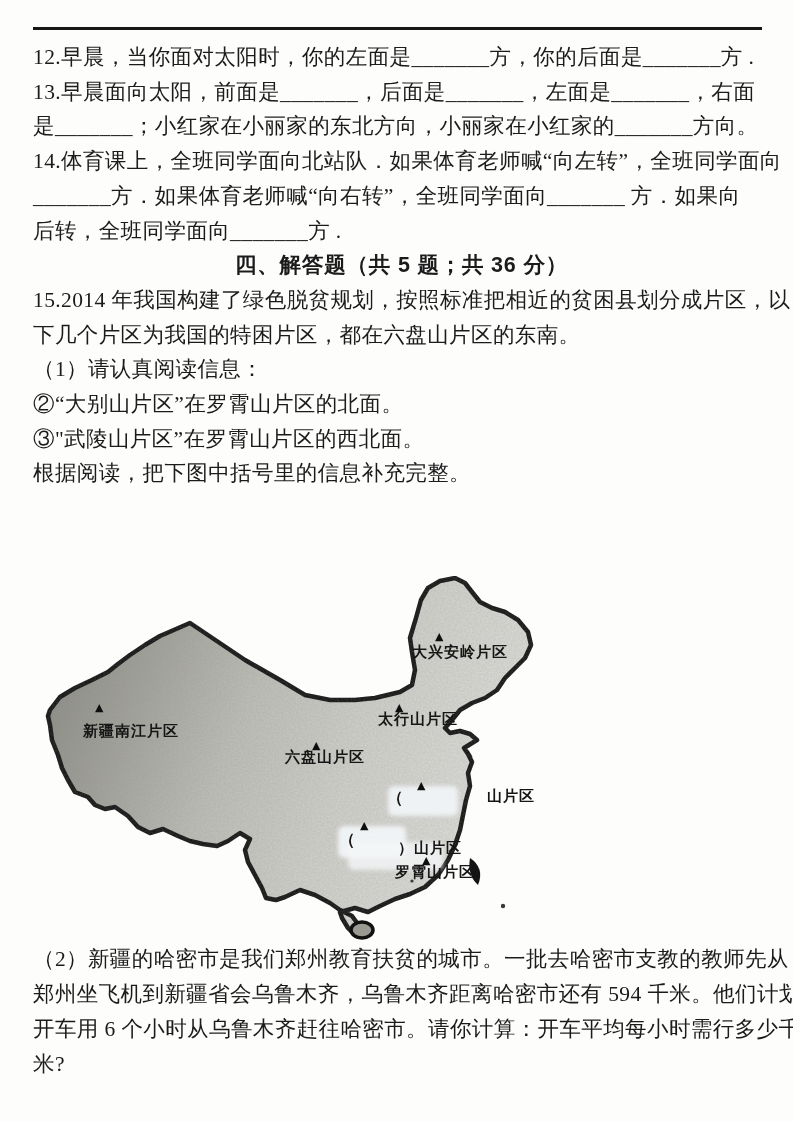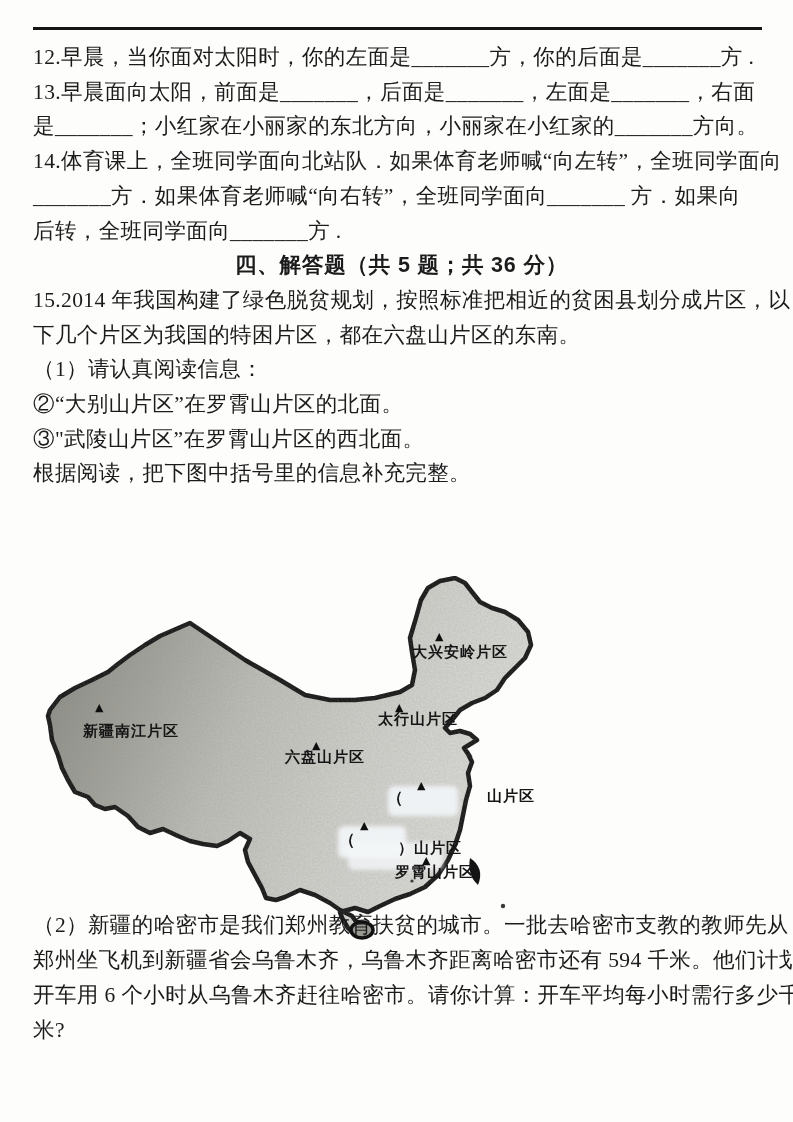--- a/index.html
+++ b/index.html
@@ -8,21 +8,21 @@
     background:#fdfdfc;
     font-family:"Liberation Serif","DejaVu Serif",serif;
     color:#1b1b1b;
   }
   .top-rule{
     position:absolute;left:33px;top:27px;width:729px;height:2.5px;
     background:#161616;
   }
   .text-block{position:absolute;left:33px;width:737px;}
   #block1{top:40px;}
-  #block2{top:908px;}
+  #block2{top:942px;}
   .tline{
     font-size:21.5px;line-height:34.7px;letter-spacing:0.4px;
     white-space:pre;color:#1b1b1b;
   }
   #block2 .tline{line-height:35px;}
   .tline.bold{
     font-family:Liberation Sans, sans-serif;
     font-weight:bold;font-size:21.5px;letter-spacing:0.8px;text-align:center;
   }
   

